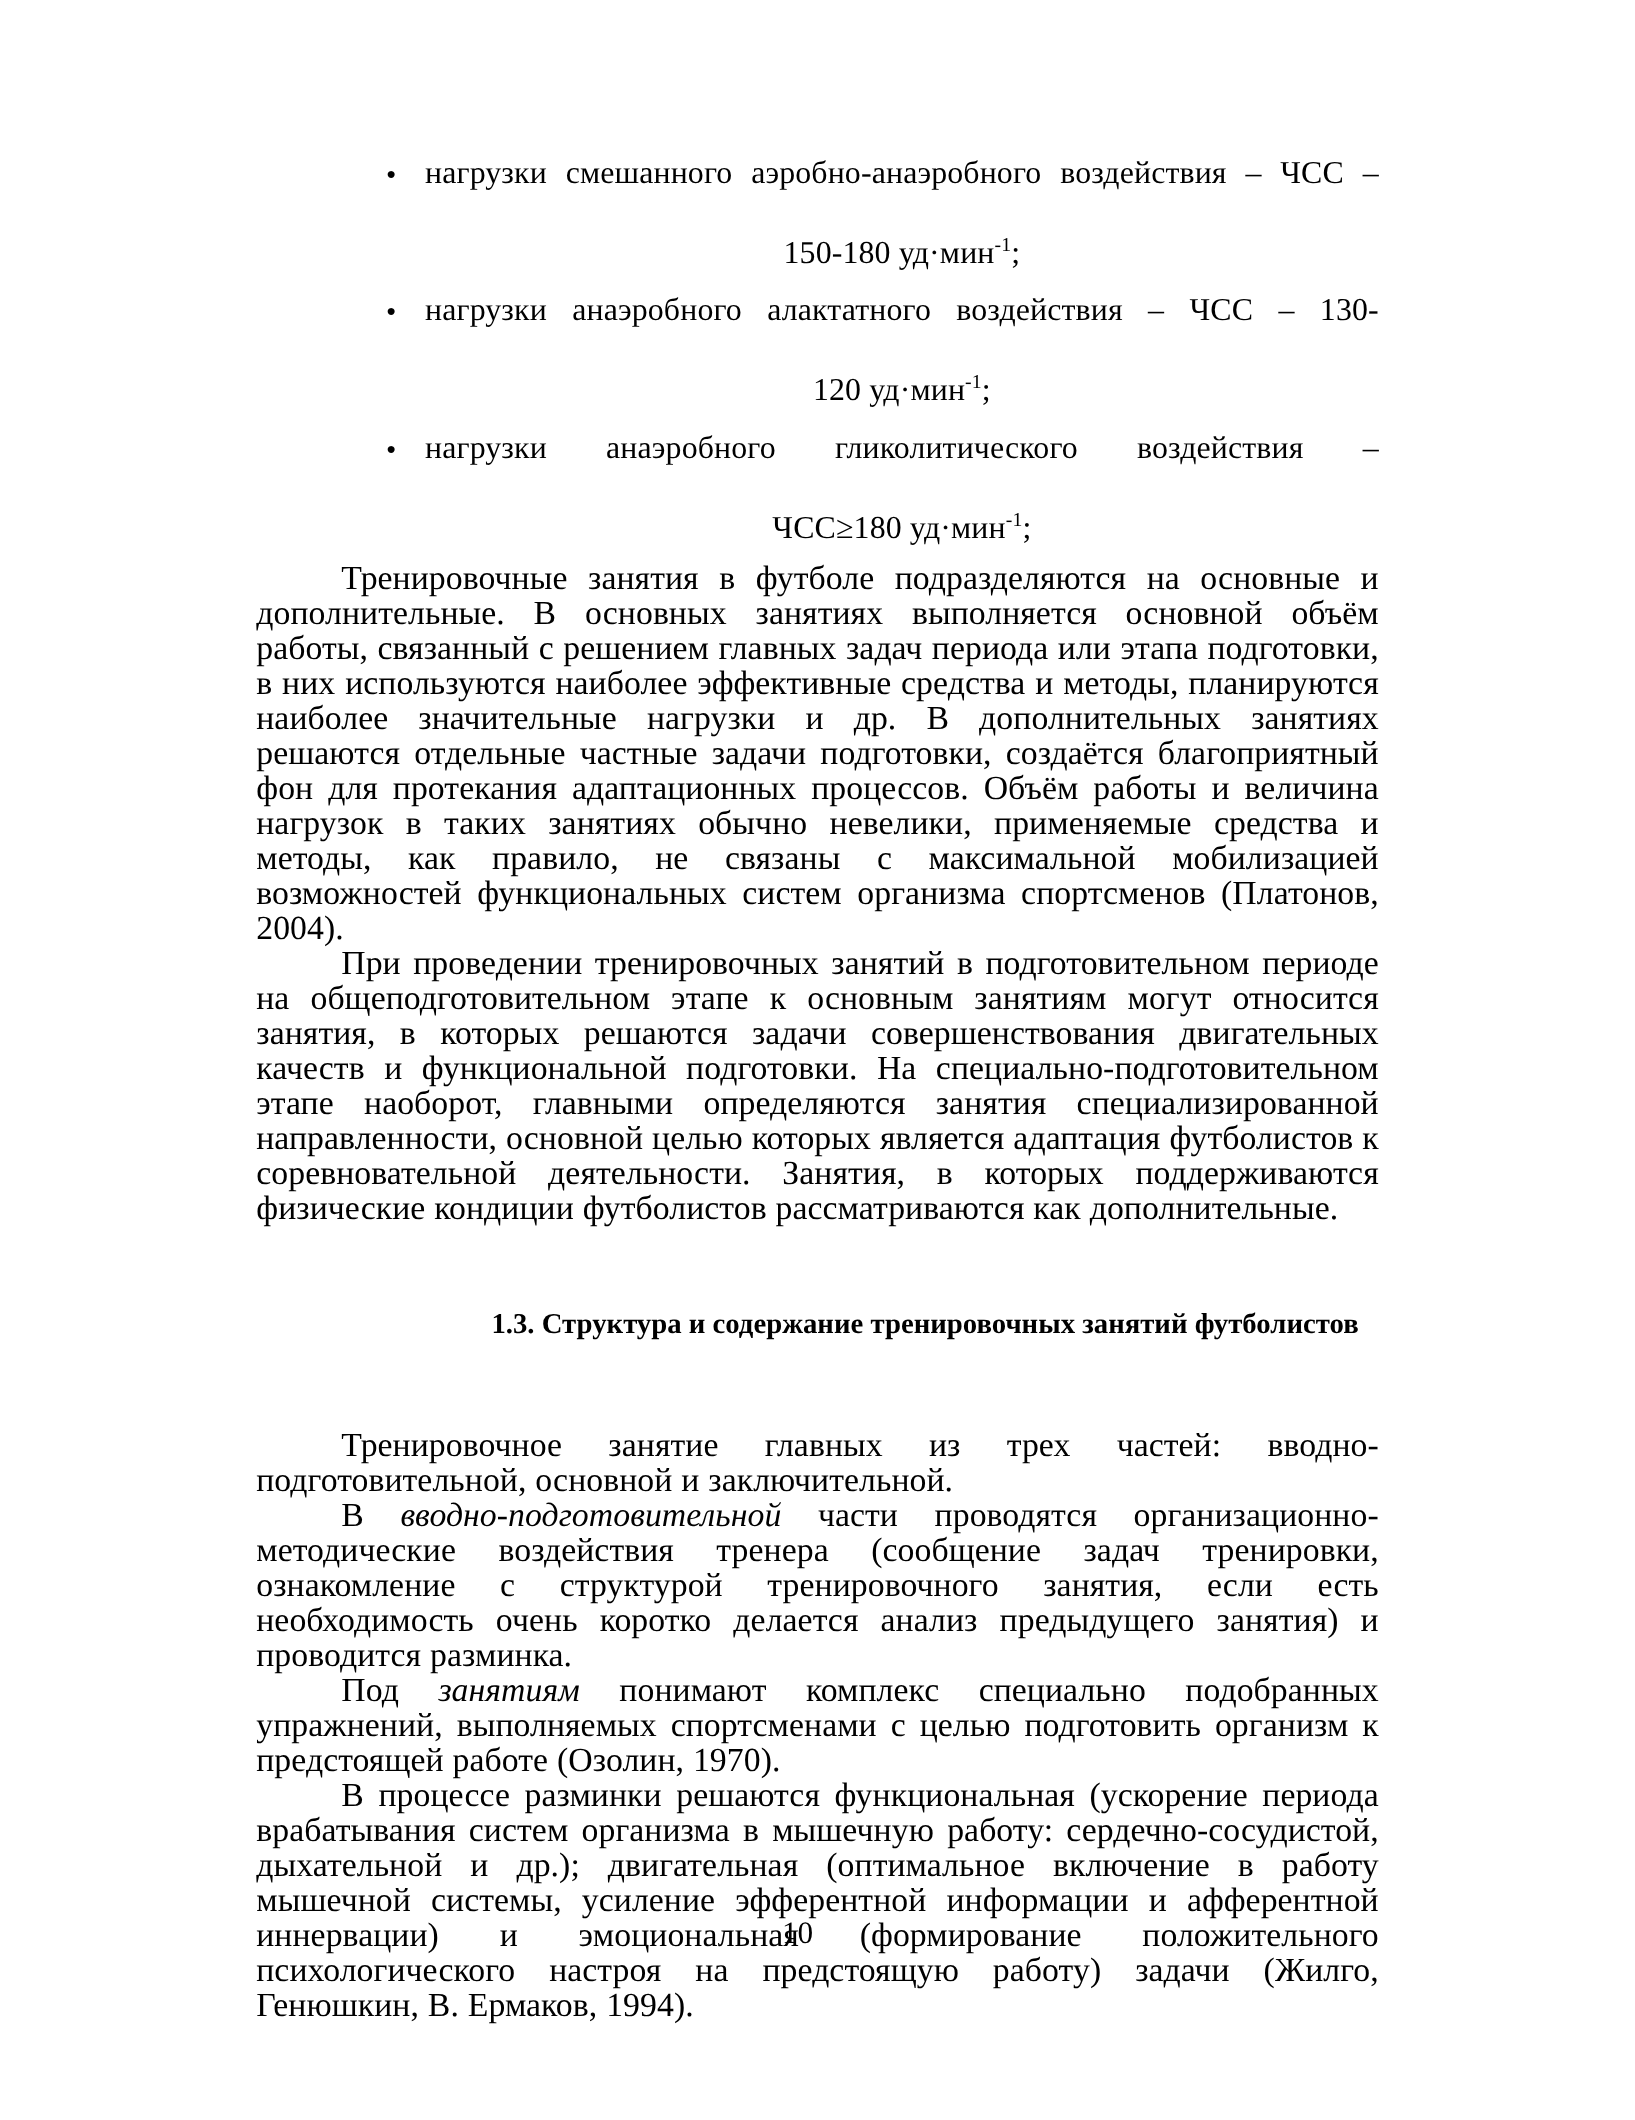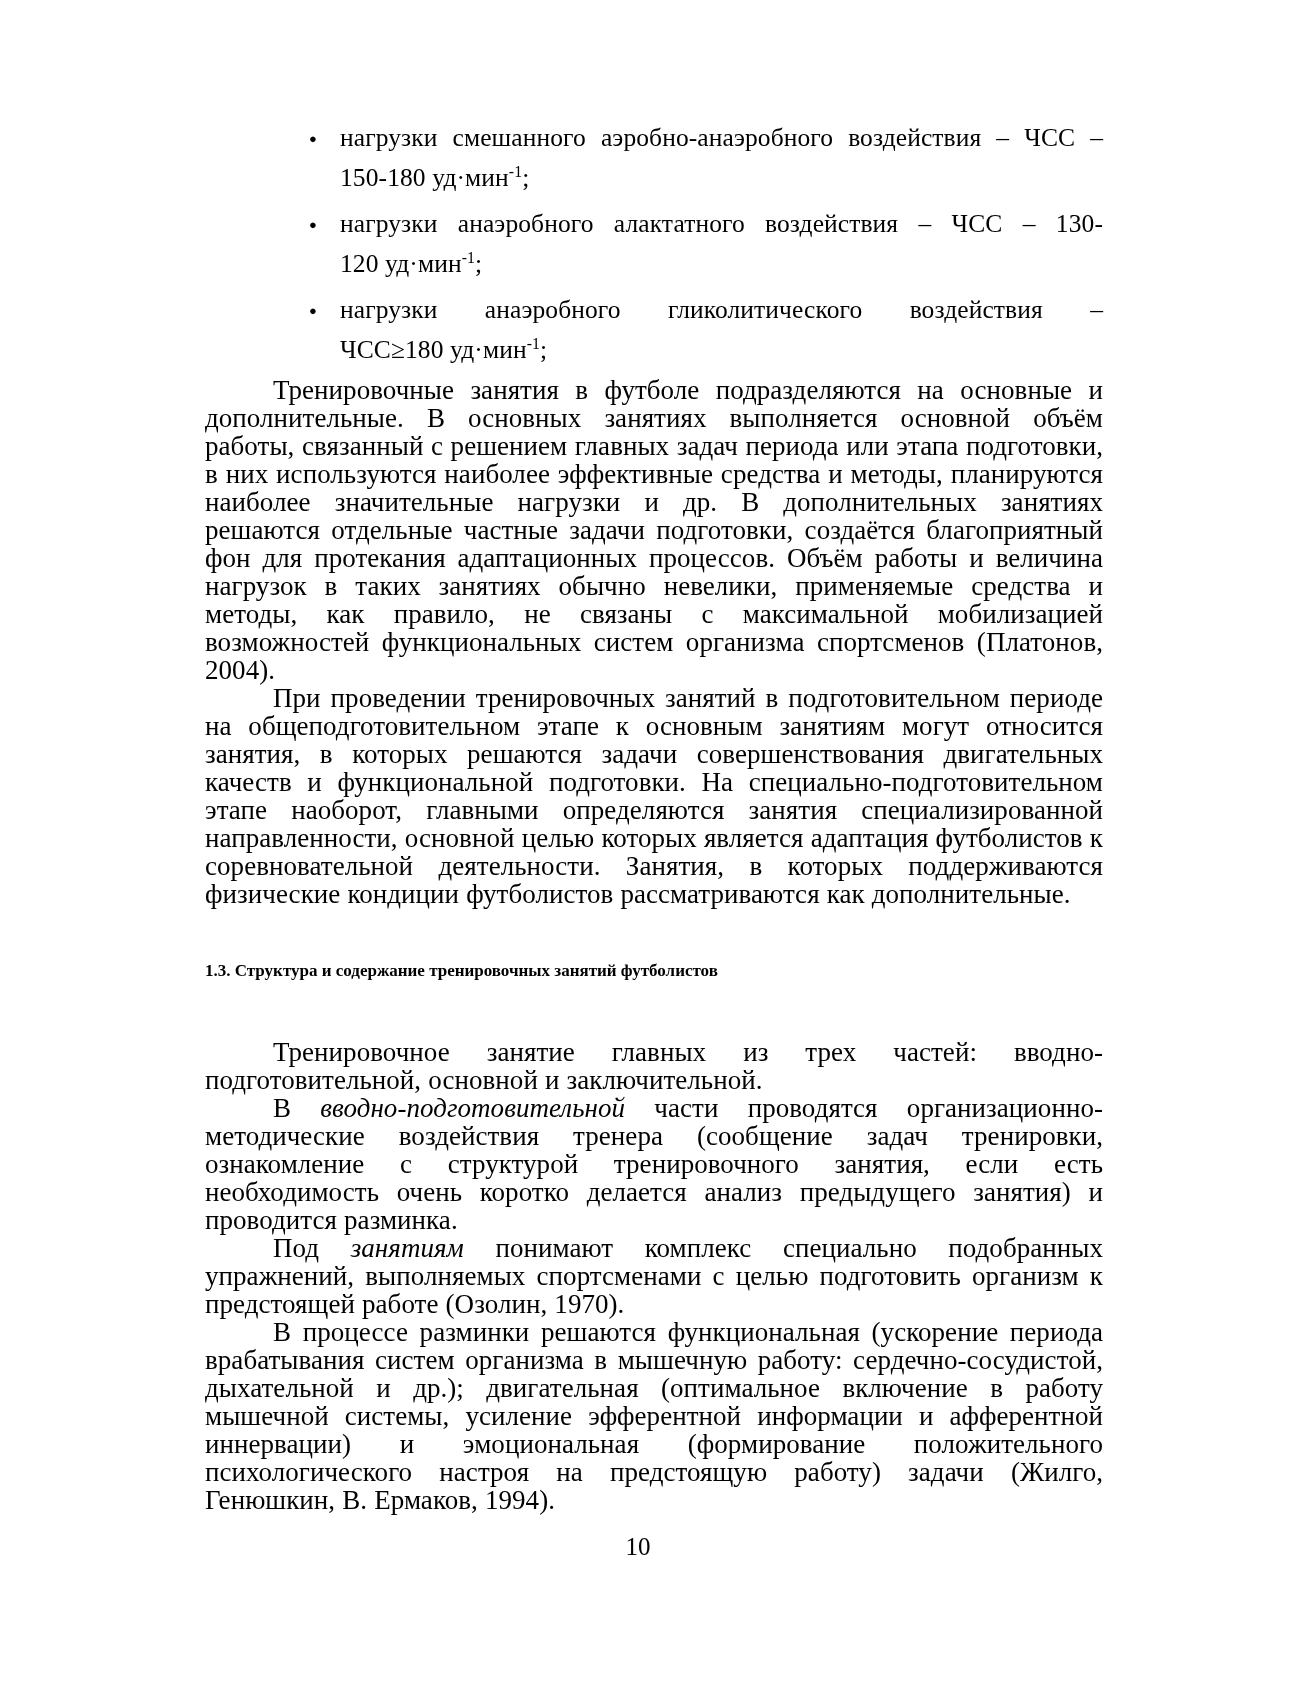--- a/index.html
+++ b/index.html
@@ -52,21 +52,22 @@
     font-size: 13px;
     line-height: 41px;
   }
   .bullet-item > .line-a {
     display: block;
     text-align: justify;
     text-align-last: justify;
   }
   .bullet-item > .line-b {
     display: block;
-    text-align: left;
+    text-align: center;
+    margin-top: 24px;
   }
   sup {
     font-size: 0.62em;
     vertical-align: super;
     line-height: 0;
   }
   
   p.para {
     margin: 0;
     font-size: 27px;
@@ -74,24 +75,24 @@
     text-align: justify;
     text-justify: inter-word;
     text-indent: 68px;
     letter-spacing: 0.05px;
     word-spacing: 0.3px;
   }
   p.para.last-left {
     text-align-last: left;
   }
   .heading {
-    margin: 0;
-    font-size: 17px;
+    margin: 16px;
+    font-size: 23px;
     font-weight: bold;
-    text-align: left;
+    text-align: right;
     line-height: 41.5px;
   }
   .spacer-md { height: 42px; }
   .spacer-lg { height: 46px; }
   em.it {
     font-style: italic;
   }
   
   .footer {
     position: absolute;

